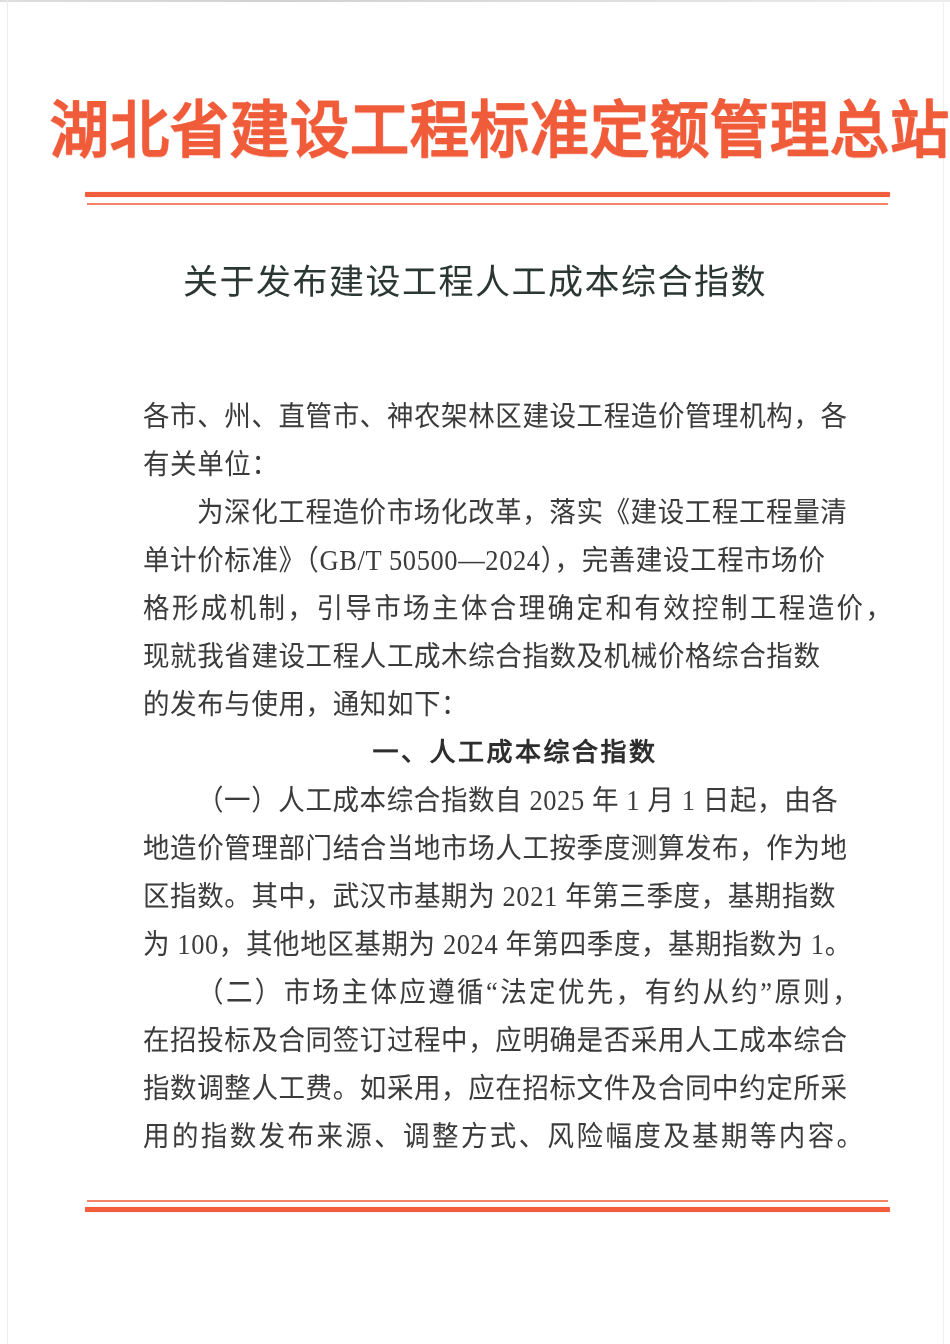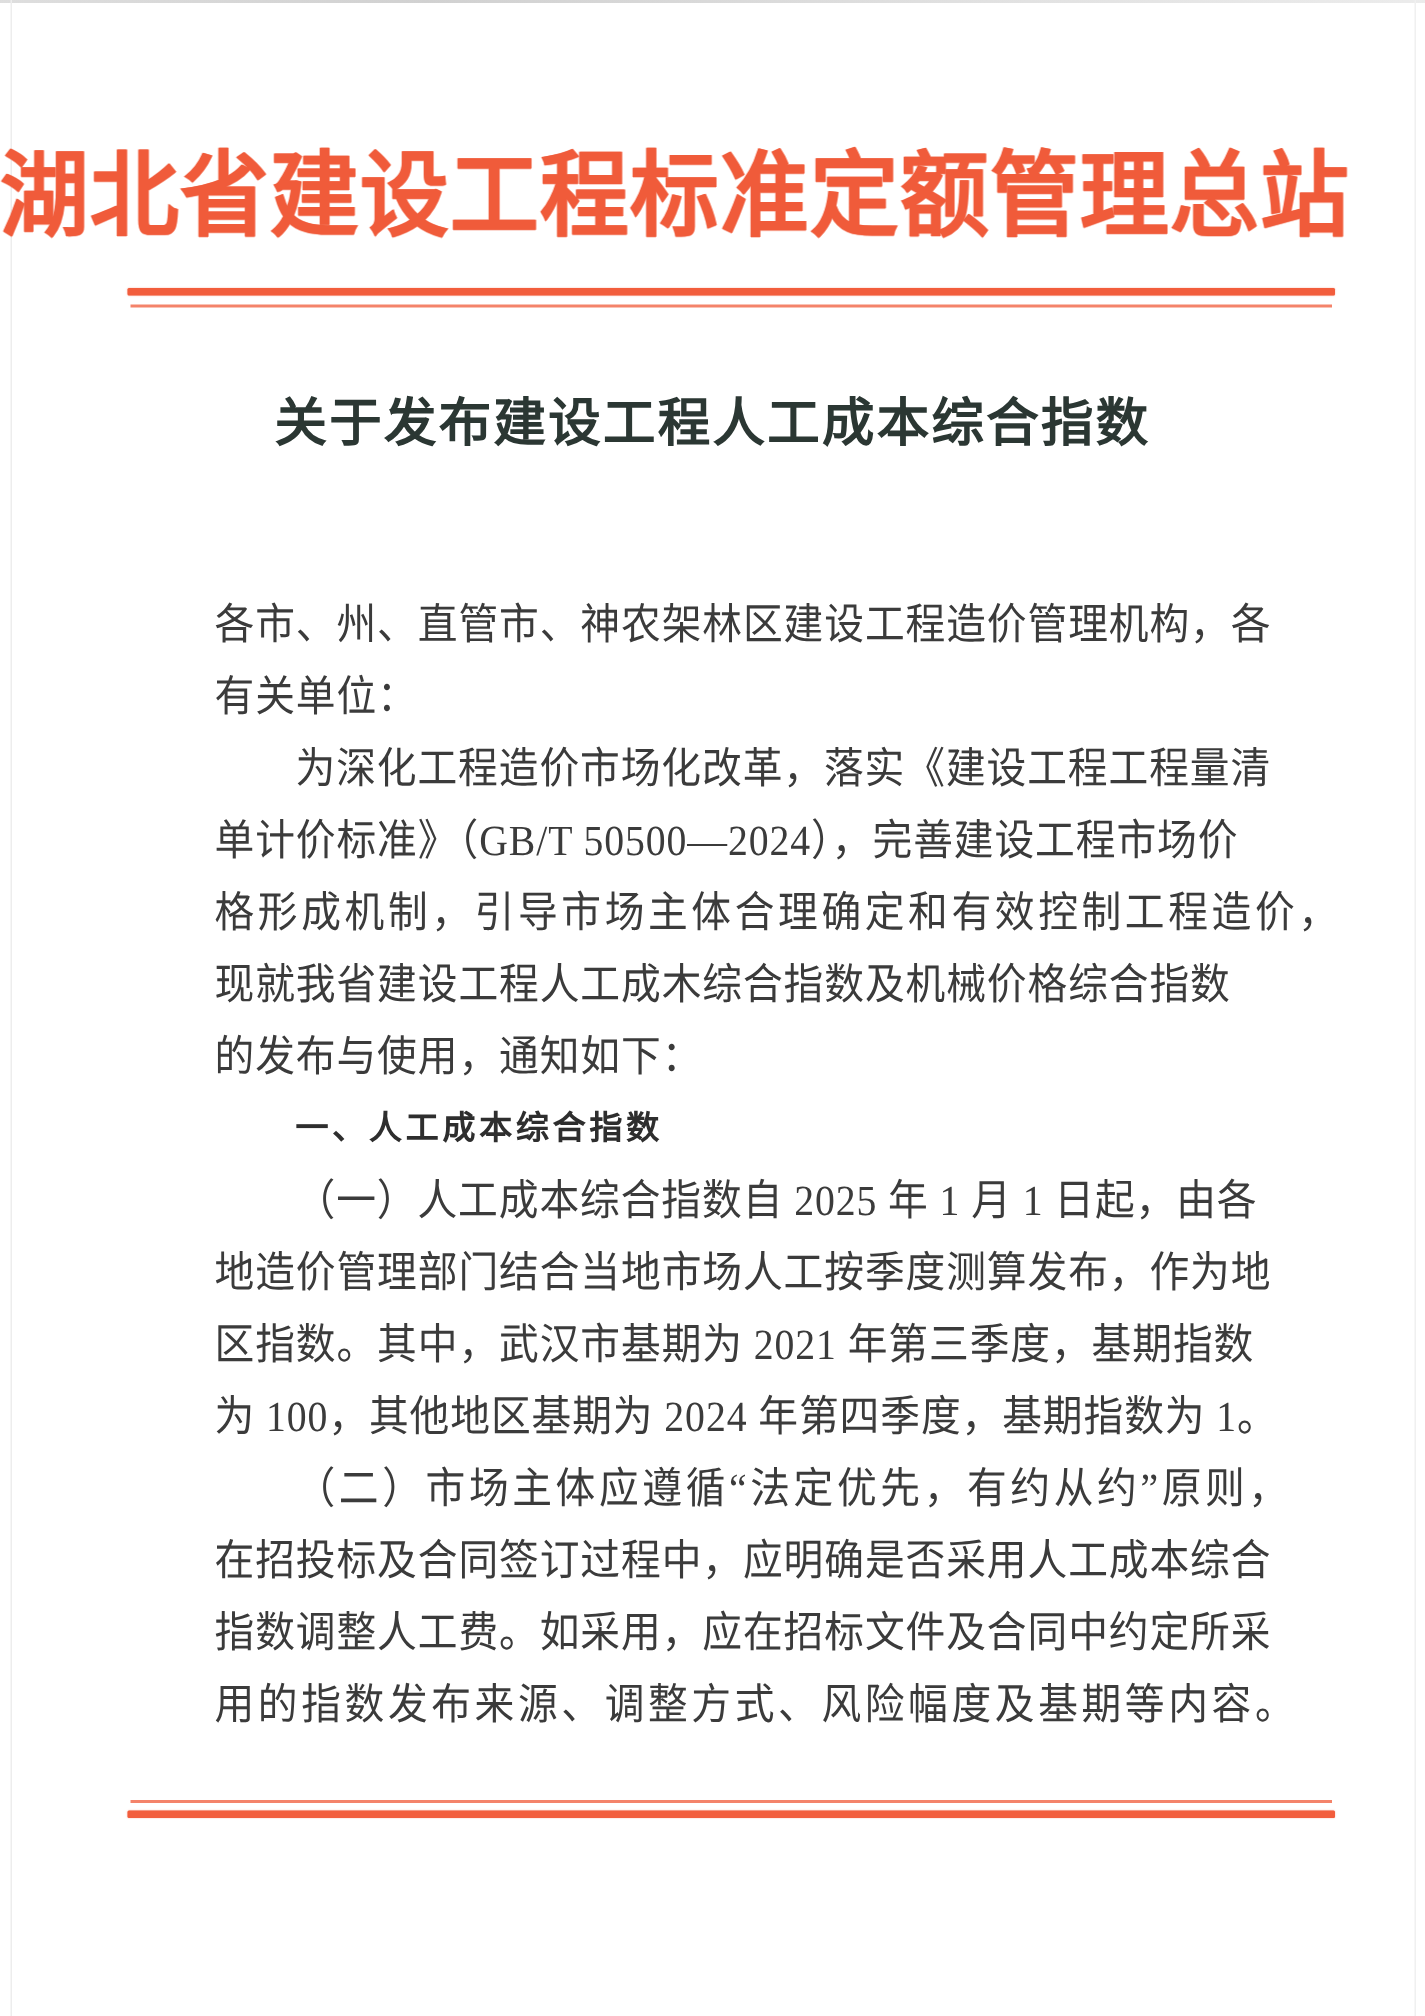--- a/index.html
+++ b/index.html
@@ -46,21 +46,21 @@
     height: 1344px;
     background: #f0f0f0;
   }
 
   
   .letterhead {
     position: absolute;
     left: 0;
     top: 96px;
     width: 950px;
-    text-align: left;
+    text-align: right;
   }
   .letterhead-title {
     display: inline-block;
     font-family: "Liberation Serif", "DejaVu Serif", serif;
     font-size: 59px;
     line-height: 1.12;
     font-weight: bold;
     color: #f05b3a;
     letter-spacing: 1px;
     white-space: nowrap;
@@ -101,21 +101,21 @@
 
   
   .doc-title {
     position: absolute;
     left: 0;
     top: 258px;
     width: 950px;
     text-align: center;
     color: #2b3733;
     font-family: "Liberation Serif", "DejaVu Serif", serif;
-    font-weight: bold;
+    font-weight: normal;
     font-size: 35px;
     line-height: 50px;
     letter-spacing: 1.5px;
   }
   .doc-title .tline {
     display: block;
     white-space: nowrap;
   }
 
   
@@ -135,27 +135,28 @@
     height: 48px;
     letter-spacing: 0.6px;
     transform: scaleY(1.08);
     transform-origin: left center;
   }
   .ln.indent2 { padding-left: 54px; }
   .ln.wide { letter-spacing: 2.4px; }
 
   
   .ln.heading {
-    font-family: Liberation Serif, serif;
+    font-family: Liberation Sans, sans-serif;
     font-weight: bold;
     color: #2e2e2e;
     letter-spacing: 2.5px;
     padding-left: 54px;
-    font-size: 22px;
+    font-size: 26px;
     transform: scaleY(1.0);
+    text-align: center;
   }
 
   
   .rule-bottom {
     position: absolute;
     left: 85px;
     top: 1200px;
     width: 805px;
     height: 20px;
   }

